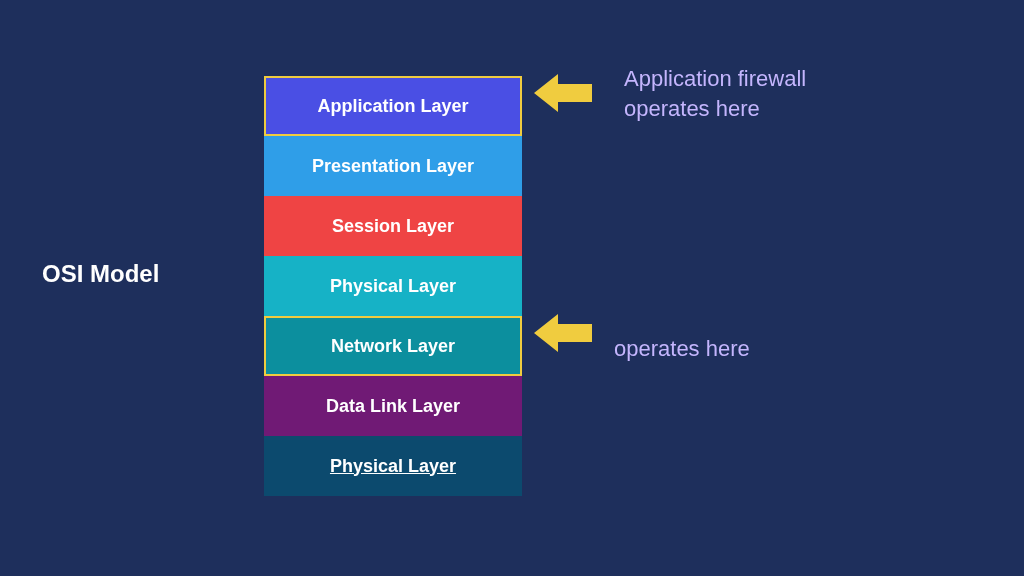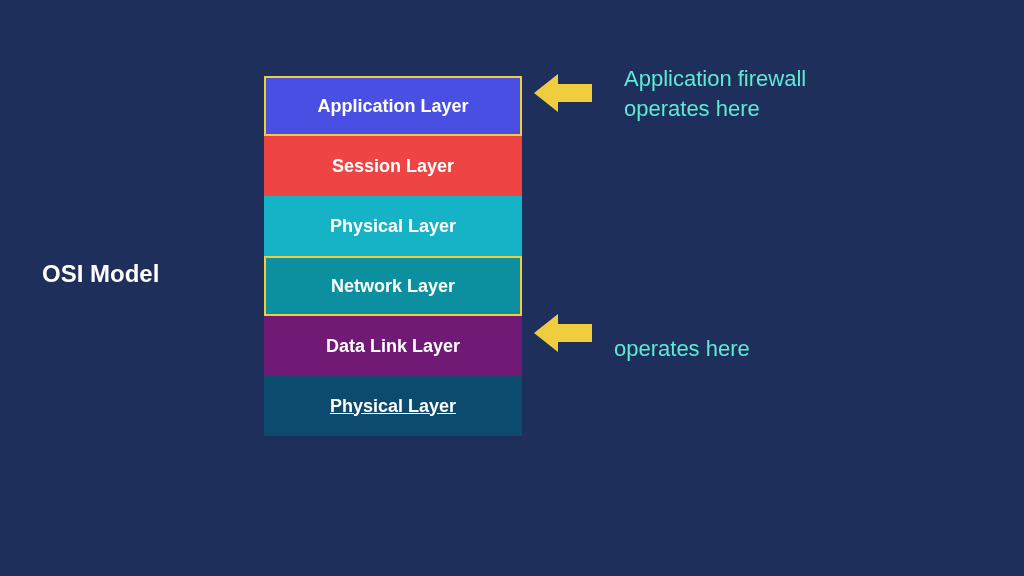--- a/index.html
+++ b/index.html
@@ -42,38 +42,39 @@
     .arrow {
       position: absolute;
       width: 58px;
       height: 46px;
     }
     .arrow svg {
       display: block;
     }
     .annotation {
       position: absolute;
-      color: #5eead4;
+      color: #c4b5fd;
       font-size: 22px;
       font-weight: 500;
       line-height: 1.35;
       width: 310px;
     }
     .arrow-top { left: 534px; top: 70px; }
     .arrow-mid { left: 534px; top: 310px; }
     .anno-top { left: 624px; top: 64px; }
     .anno-mid { left: 614px; top: 304px; }
   </style>
 </head>
 <body>
 
 <div class="title">OSI Model</div>
 
 <div class="stack">
   <div class="layer highlighted" style="background: rgb(74, 79, 228); margin-top: 12px;">Application Layer</div>
+  <div class="layer" style="background: rgb(47, 158, 232);">Presentation Layer</div>
   <div class="layer" style="background: #ef4444;">Session Layer</div>
   <div class="layer" style="background: rgb(22, 178, 198);">Physical Layer</div>
   <div class="layer highlighted" style="background: rgb(12, 143, 158);">Network Layer</div>
   <div class="layer" style="background: #701a75;">Data Link Layer</div>
   <div class="layer" style="background: #0c4a6e; text-decoration: underline;">Physical Layer</div>
 </div>
 
 <div class="arrow arrow-top">
   <svg width="58" height="46" viewBox="0 0 58 46">
     <path d="M0 23 L24 4 L24 14 L58 14 L58 32 L24 32 L24 42 Z" fill="#f0cc3f"></path>

